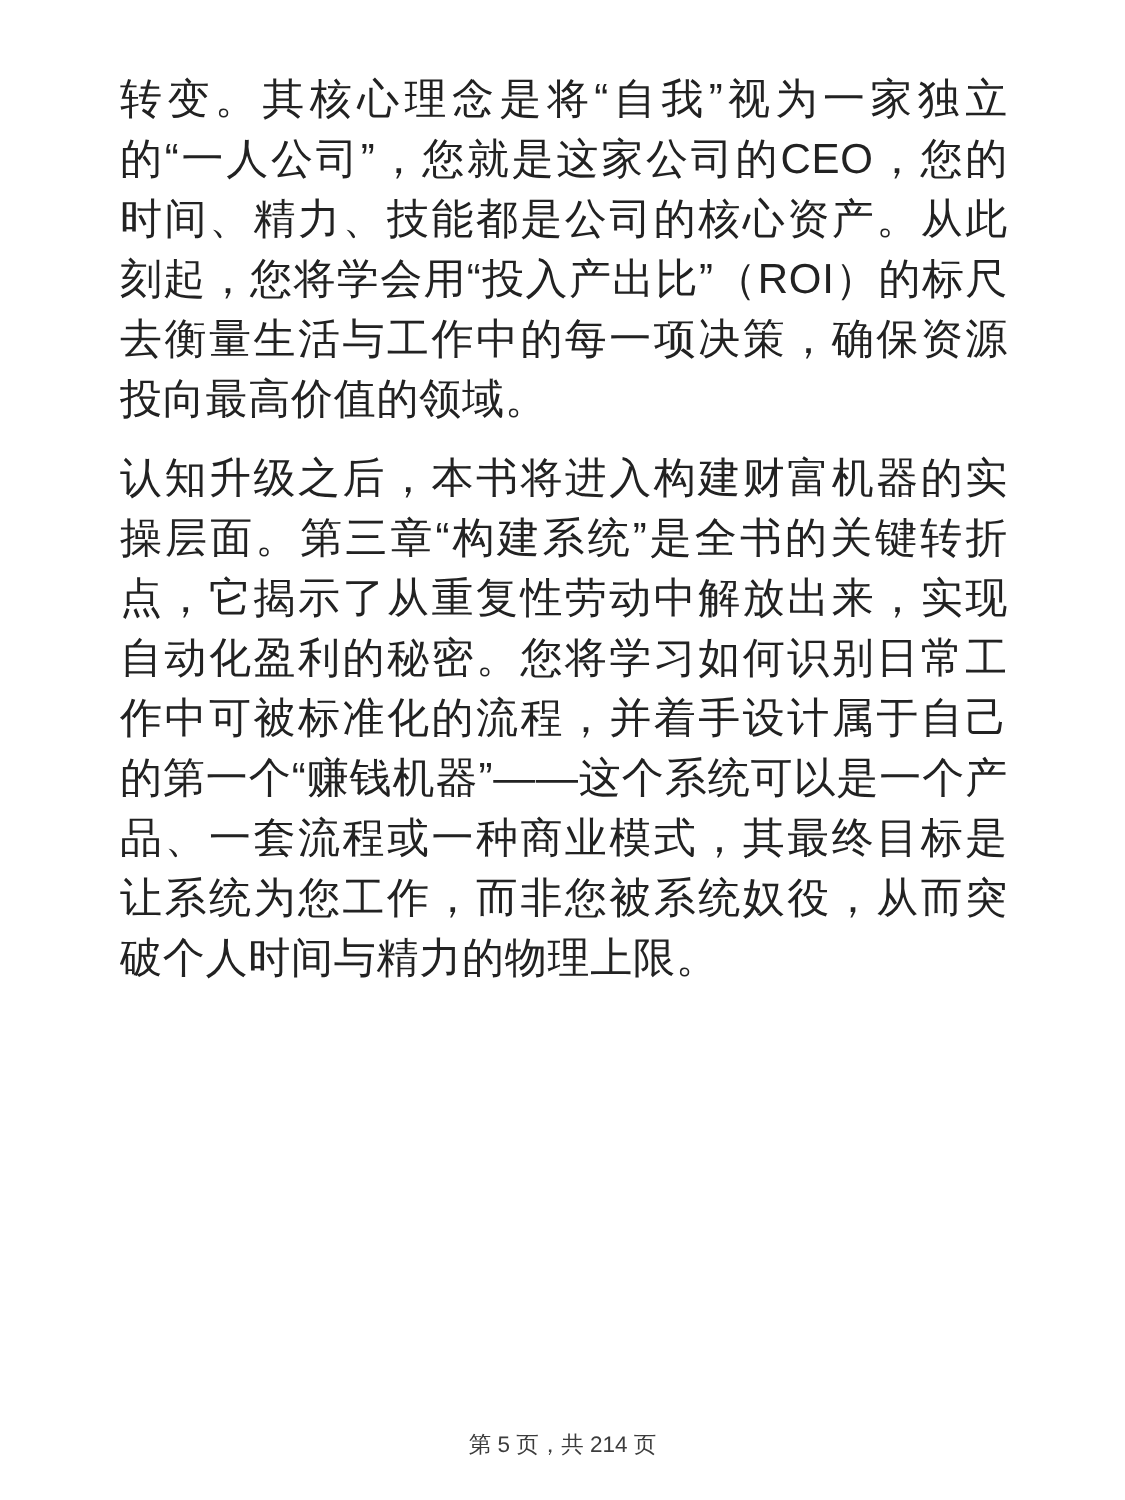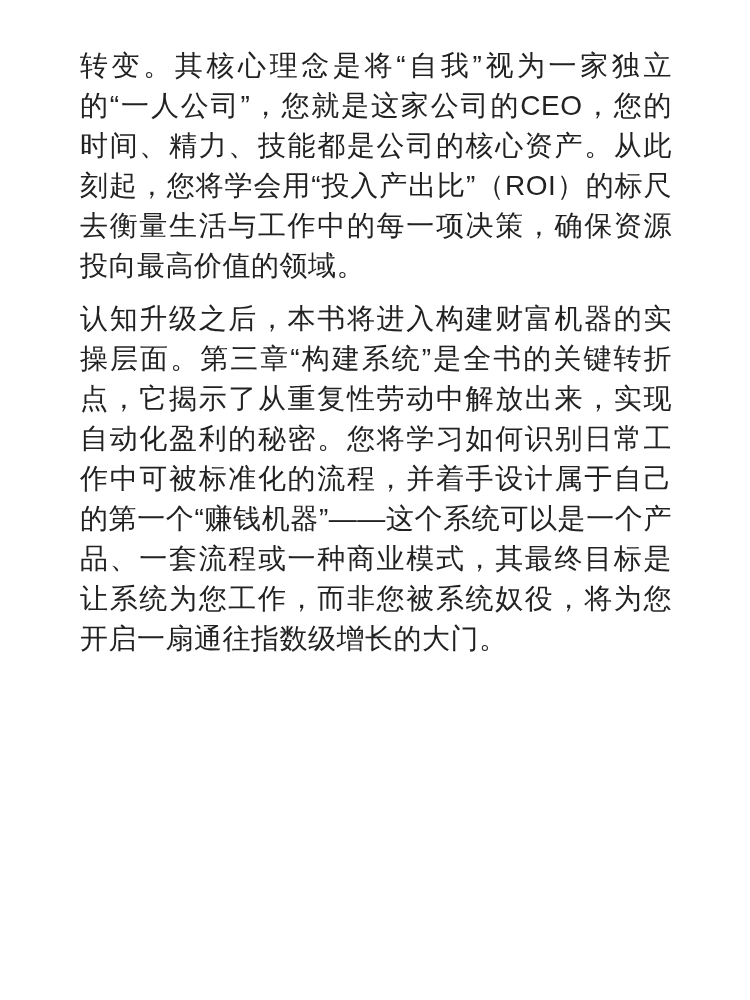--- a/index.html
+++ b/index.html
@@ -43,15 +43,16 @@
     line-height: 20px;
     color: #3c3c3c;
   }
 </style>
 </head>
 <body>
 
 <div class="page">
   <div class="content">
     <p class="para">转变。其核心理念是将“自我”视为一家独立的“一人公司”，您就是这家公司的CEO，您的时间、精力、技能都是公司的核心资产。从此刻起，您将学会用“投入产出比”（ROI）的标尺去衡量生活与工作中的每一项决策，确保资源投向最高价值的领域。</p>
-    <p class="para">认知升级之后，本书将进入构建财富机器的实操层面。第三章“构建系统”是全书的关键转折点，它揭示了从重复性劳动中解放出来，实现自动化盈利的秘密。您将学习如何识别日常工作中可被标准化的流程，并着手设计属于自己的第一个“赚钱机器”——这个系统可以是一个产品、一套流程或一种商业模式，其最终目标是让系统为您工作，而非您被系统奴役，将为您开启一扇通往指数级增长的大门。</p>
+    <p class="para">认知升级之后，本书将进入构建财富机器的实操层面。第三章“构建系统”是全书的关键转折点，它揭示了从重复性劳动中解放出来，实现自动化盈利的秘密。您将学习如何识别日常工作中可被标准化的流程，并着手设计属于自己的第一个“赚钱机器”——这个系统可以是一个产品、一套流程或一种商业模式，其最终目标是让系统为您工作，而非您被系统奴役，从而突破个人时间与精力的物理上限。</p>
   </div>
+  <div class="footer">第 5 页，共 214 页</div>
 </div>
 
 </body></html>

